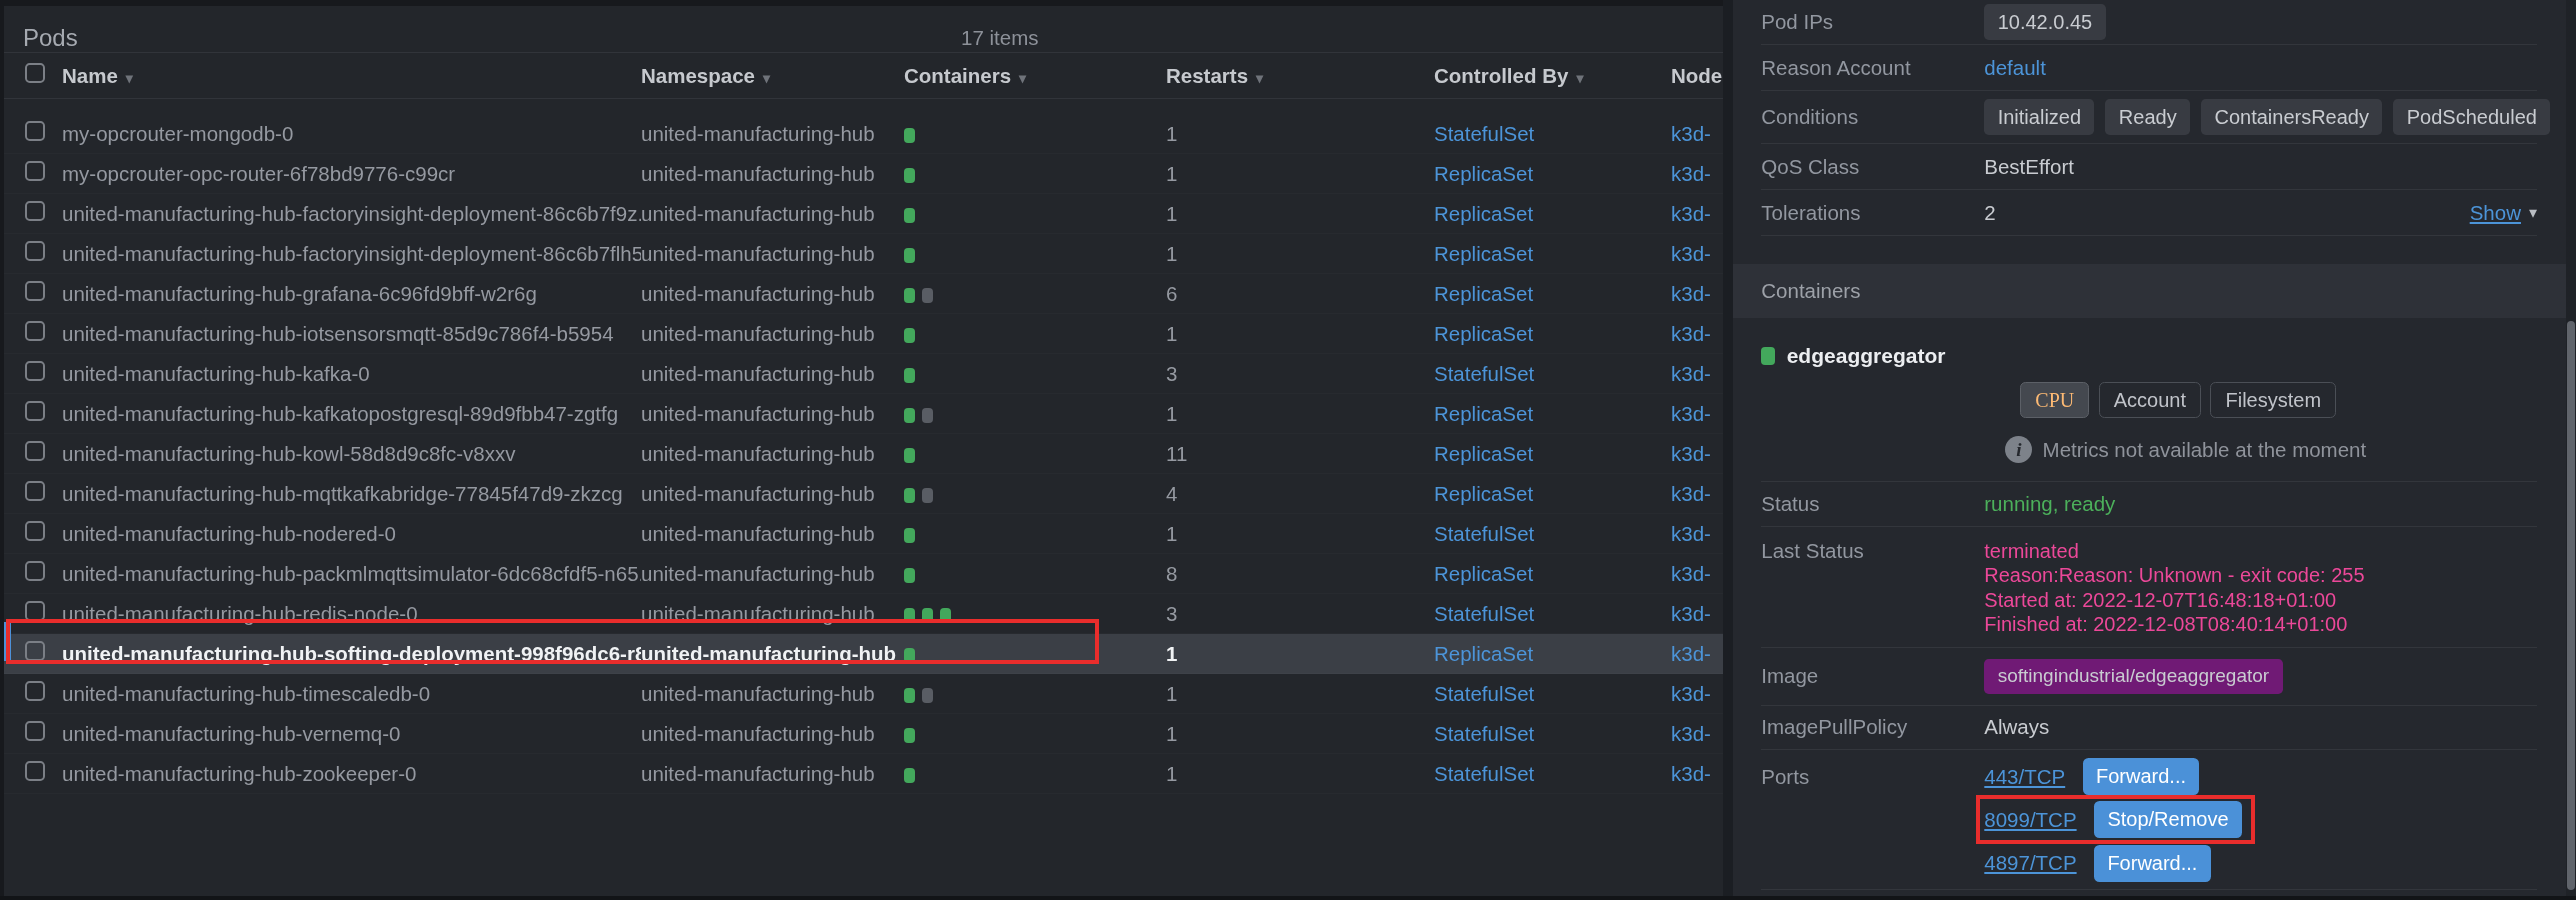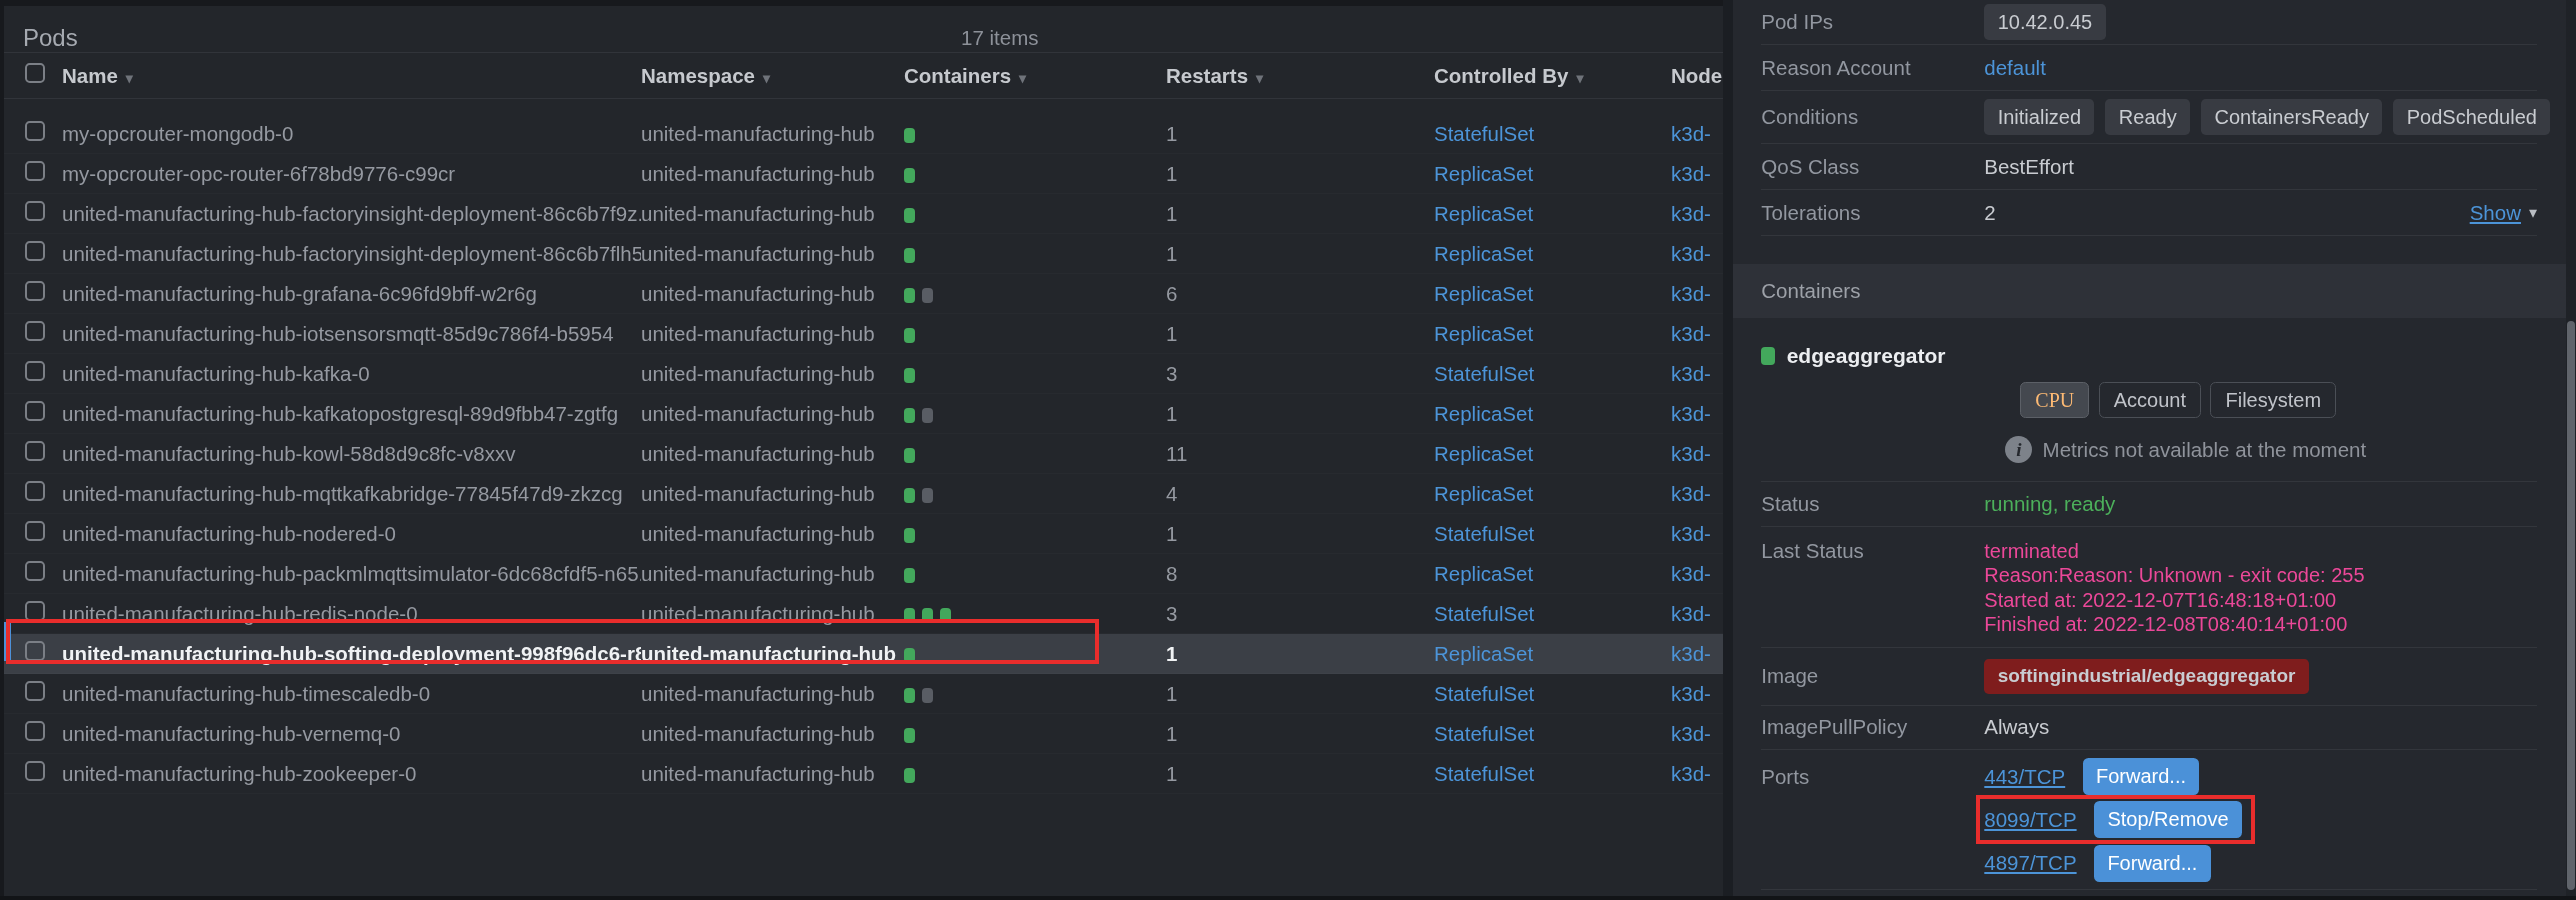--- a/index.html
+++ b/index.html
@@ -56,21 +56,21 @@
   .tab.active{background:#44484f;color:#fdba74;border-color:#5c6067;font-family:Liberation Serif, serif;}
   .metrics{margin:16.6px 0 0 272px;height:30px;display:flex;align-items:center;gap:10.3px;font-size:20.5px;color:#8f939b;}
   .info-icon{width:27px;height:27px;border-radius:50%;background:#7d828a;color:#25282e;display:flex;align-items:center;justify-content:center;font-size:19px;font-weight:700;font-style:italic;font-family:"Liberation Serif",serif;flex:none;}
   .pc-bottom{margin:16px 39px 0 28px;}
   .sec-row{border-top:0.8px solid #33363c;border-bottom:none;}
   .h-status{height:45px;}
   .h-last{height:121px;}
   .h-last .plabel,.h-last .pval{align-self:start;padding-top:12px;line-height:24.5px;}
   .multiline div{font-size:20px;line-height:24.5px;color:#ec4899;}
   .h-image{height:58px;}
-  .image-badge{background:#7f1d1d;font-size:19px;font-weight:bold;}
+  .image-badge{background:#701a75;font-size:19px;}
   .h-ipp{height:44px;}
   .h-ports{height:141px;border-bottom:0.8px solid #33363c;}
   .h-ports .plabel{align-self:start;padding-top:6.3px;line-height:41px;}
   .ports-col{align-self:start;padding-top:6.3px;display:flex;flex-direction:column;gap:2.4px;}
   .port-row{position:relative;display:flex;align-items:center;gap:17.4px;height:41px;width:fit-content;}
   .port-link{font-size:20.5px;color:#4c94d8;text-decoration:underline;}
   .pbtn{background:#4b91d8;border:none;color:#fff;font-size:20px;font-family:inherit;padding:7px 13.4px;border-radius:5.5px;cursor:pointer;}
   .port-row.boxed::after{content:"";position:absolute;left:-8.7px;right:-13.4px;top:-4px;bottom:-4px;border:4px solid #e92d2c;pointer-events:none;}
   .green-text{color:#4cb05b;}
 </style>

